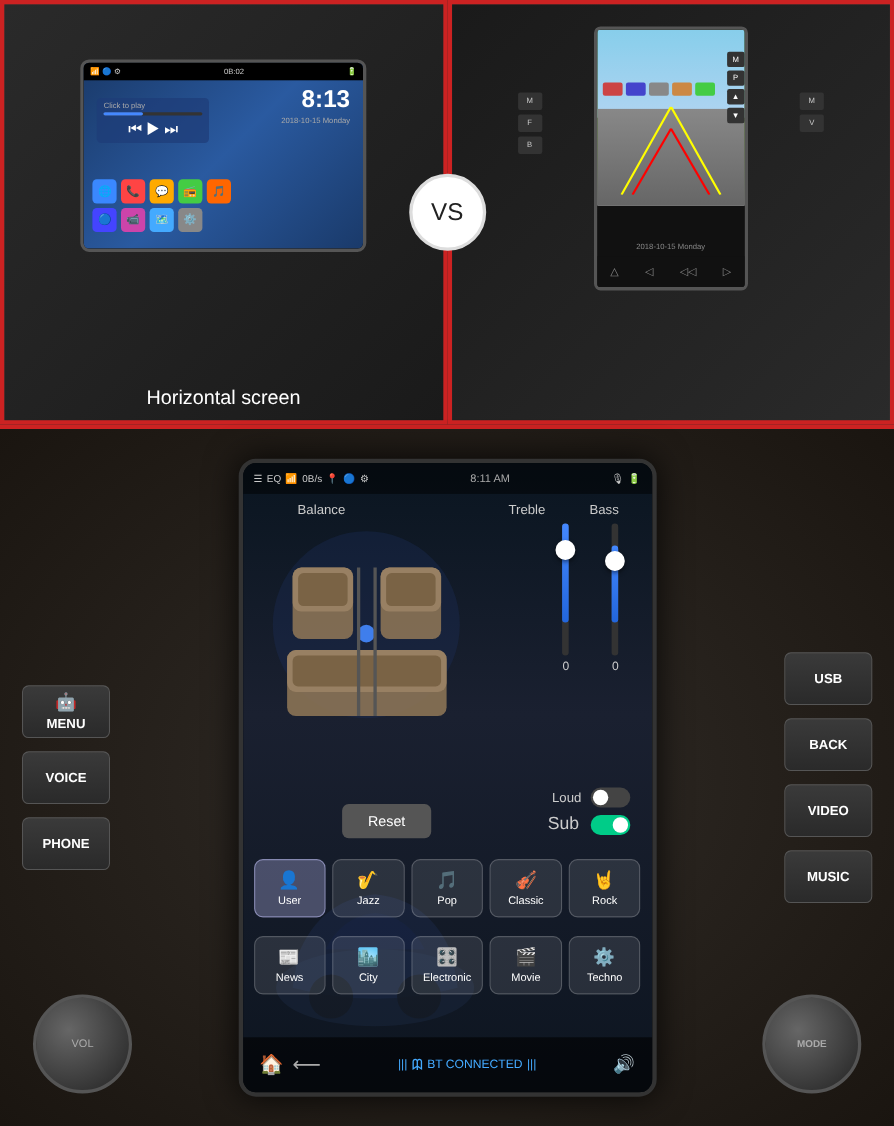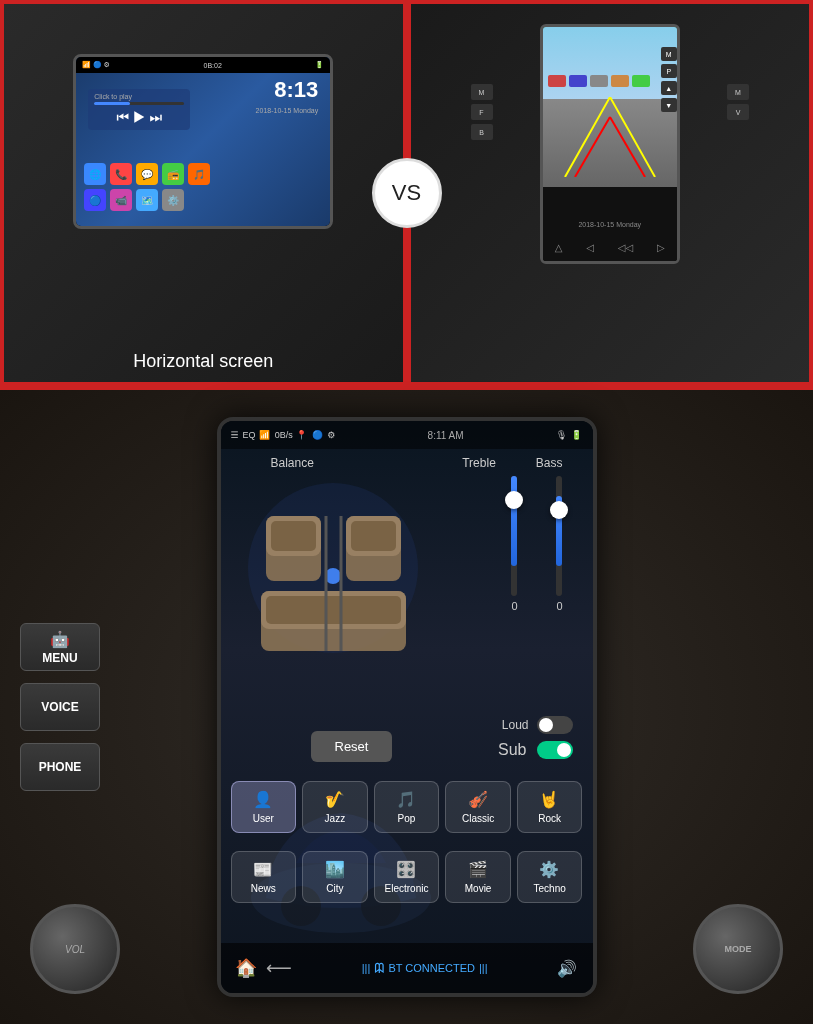--- a/index.html
+++ b/index.html
@@ -661,23 +661,37 @@
       <span>MENU</span>
     </div>
     <div class="ctrl-btn">
       <span>VOICE</span>
     </div>
     <div class="ctrl-btn">
       <span>PHONE</span>
     </div>
   </div>
 
+  <div class="right-controls">
+    <div class="ctrl-btn">
+      <span>USB</span>
+    </div>
+    <div class="ctrl-btn">
+      <span>BACK</span>
+    </div>
+    <div class="ctrl-btn">
+      <span>VIDEO</span>
+    </div>
+    <div class="ctrl-btn">
+      <span>MUSIC</span>
+    </div>
+  </div>
 
   <div class="left-knob">
-    <span style="font-size:10px;color:#aaa;font-style:italic;">VOL</span>
+    <span style="font-size:10px;color:#aaa;">VOL</span>
   </div>
 
   <div class="right-knob">
     <span>MODE</span>
   </div>
 
   <div class="main-tablet">
     <div class="tablet-screen">
 
       <div class="tablet-status-bar">

